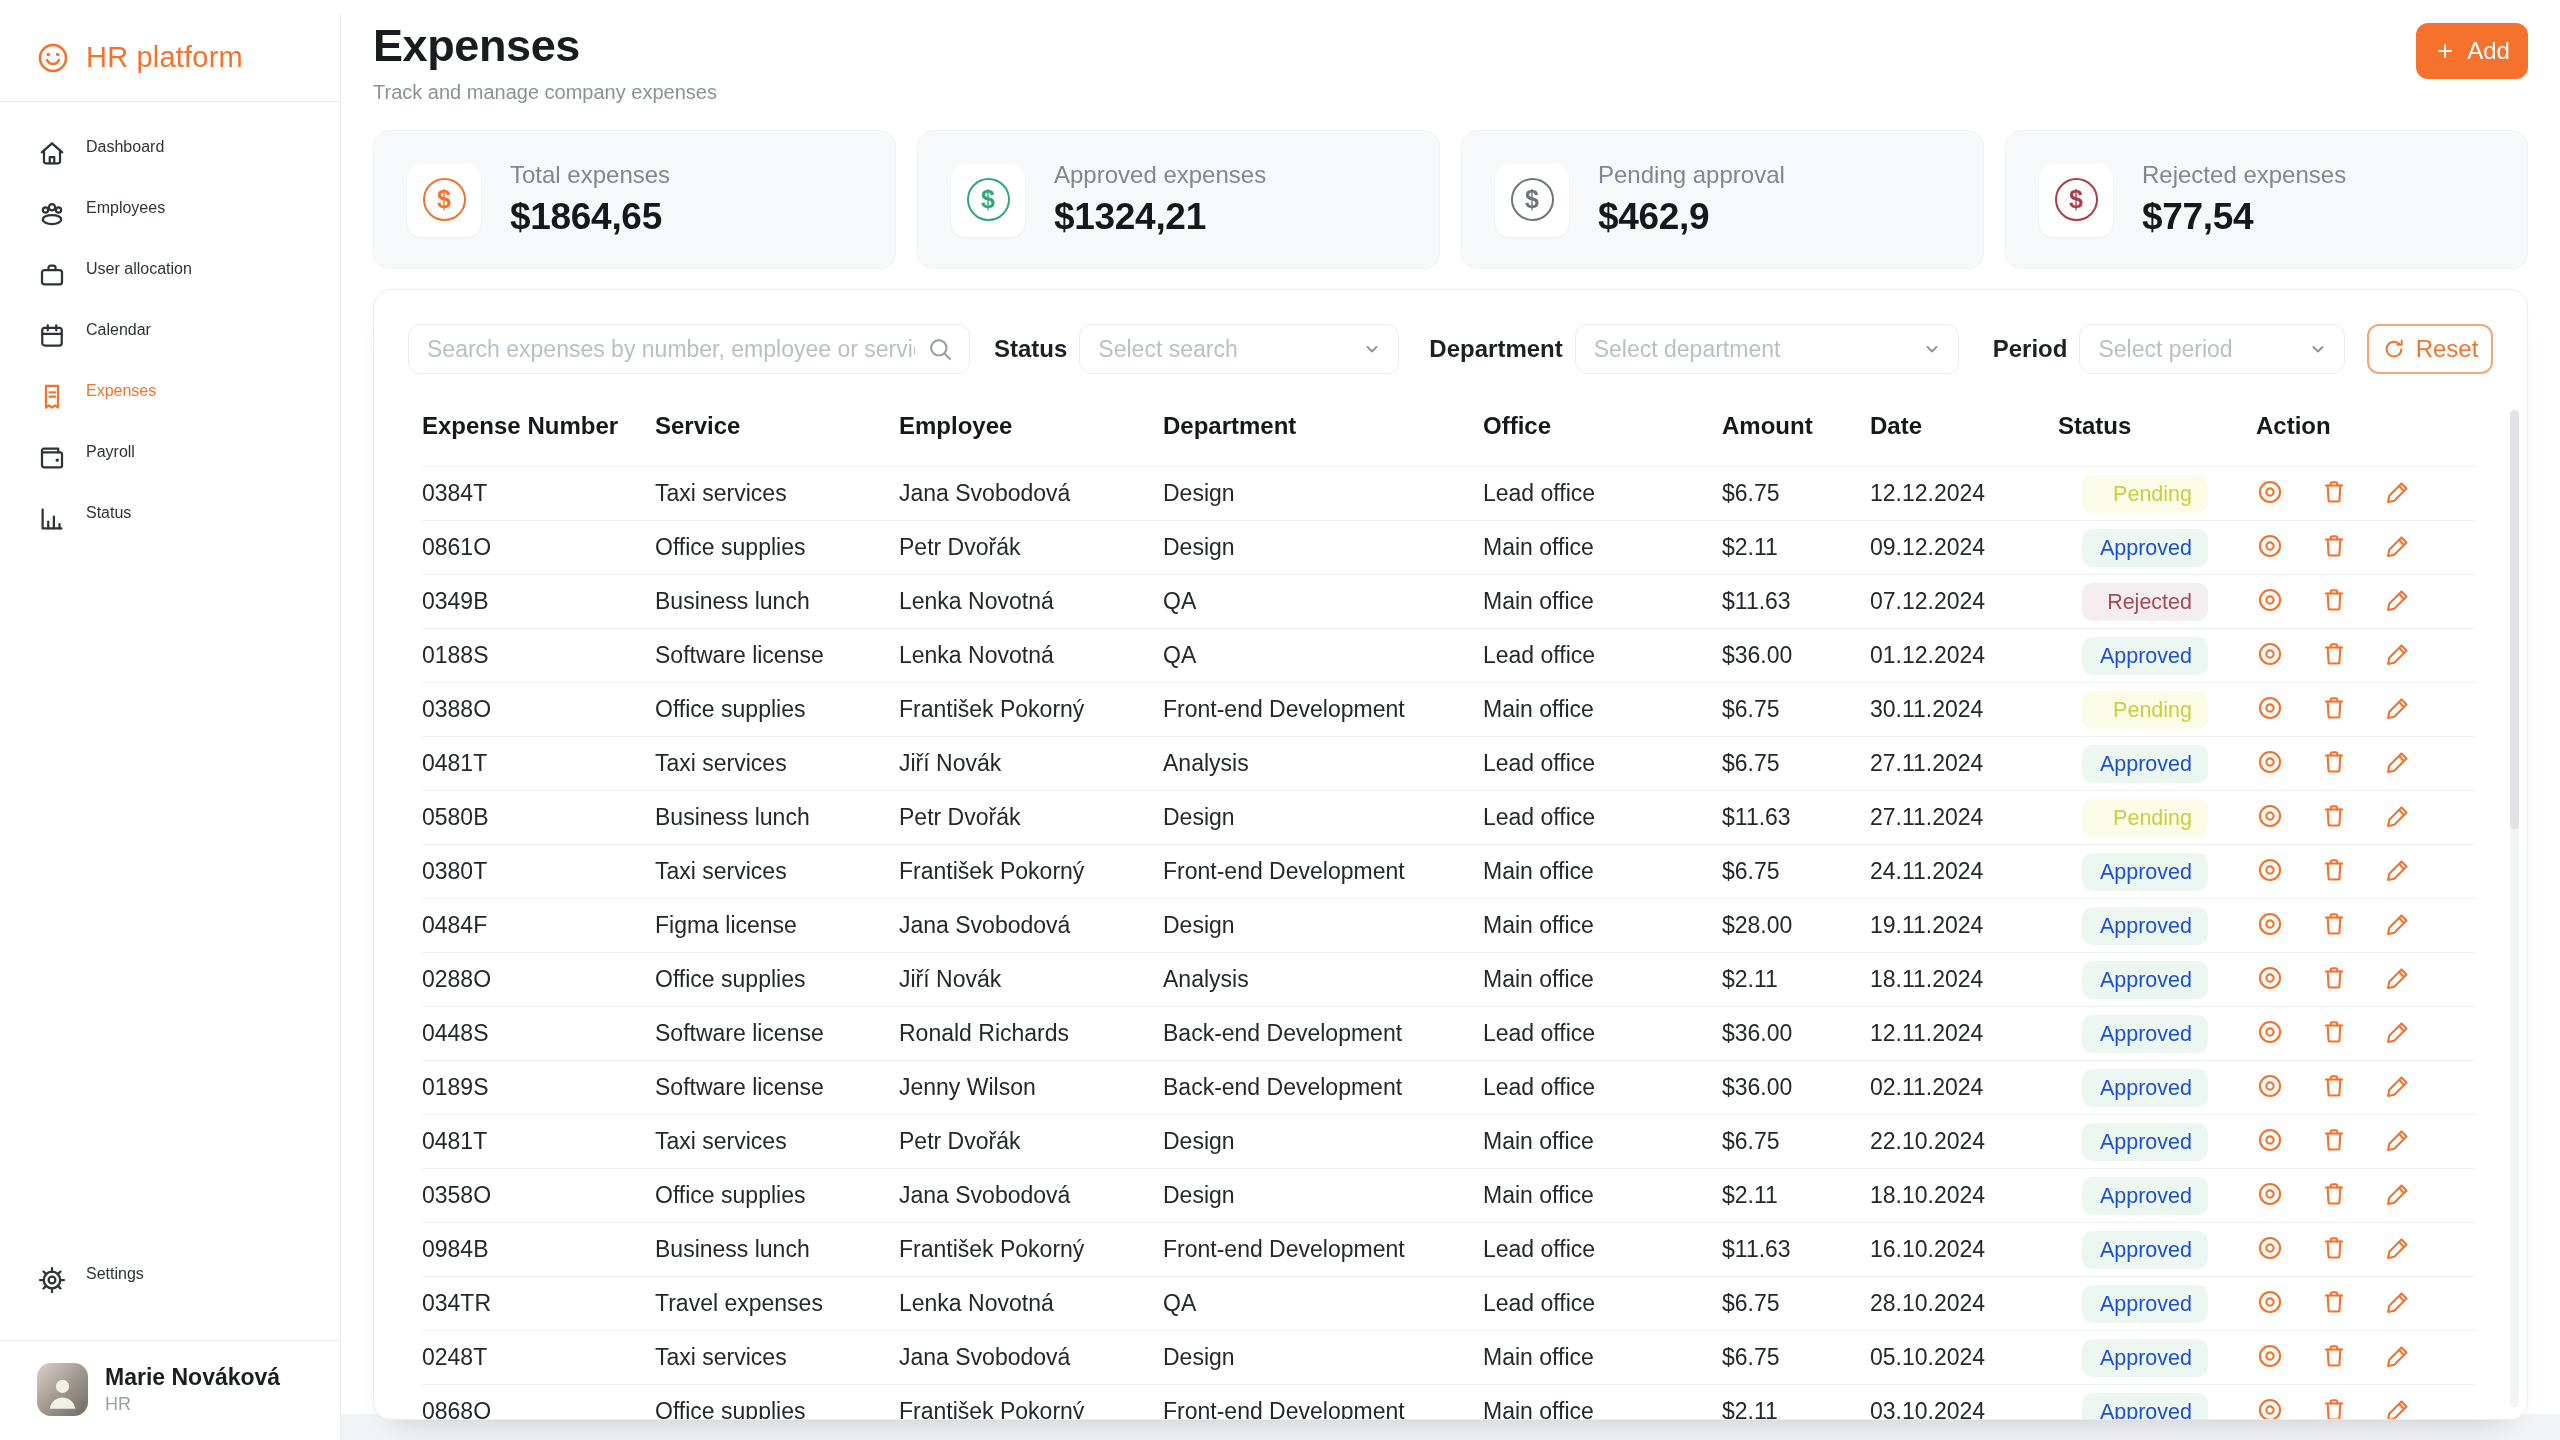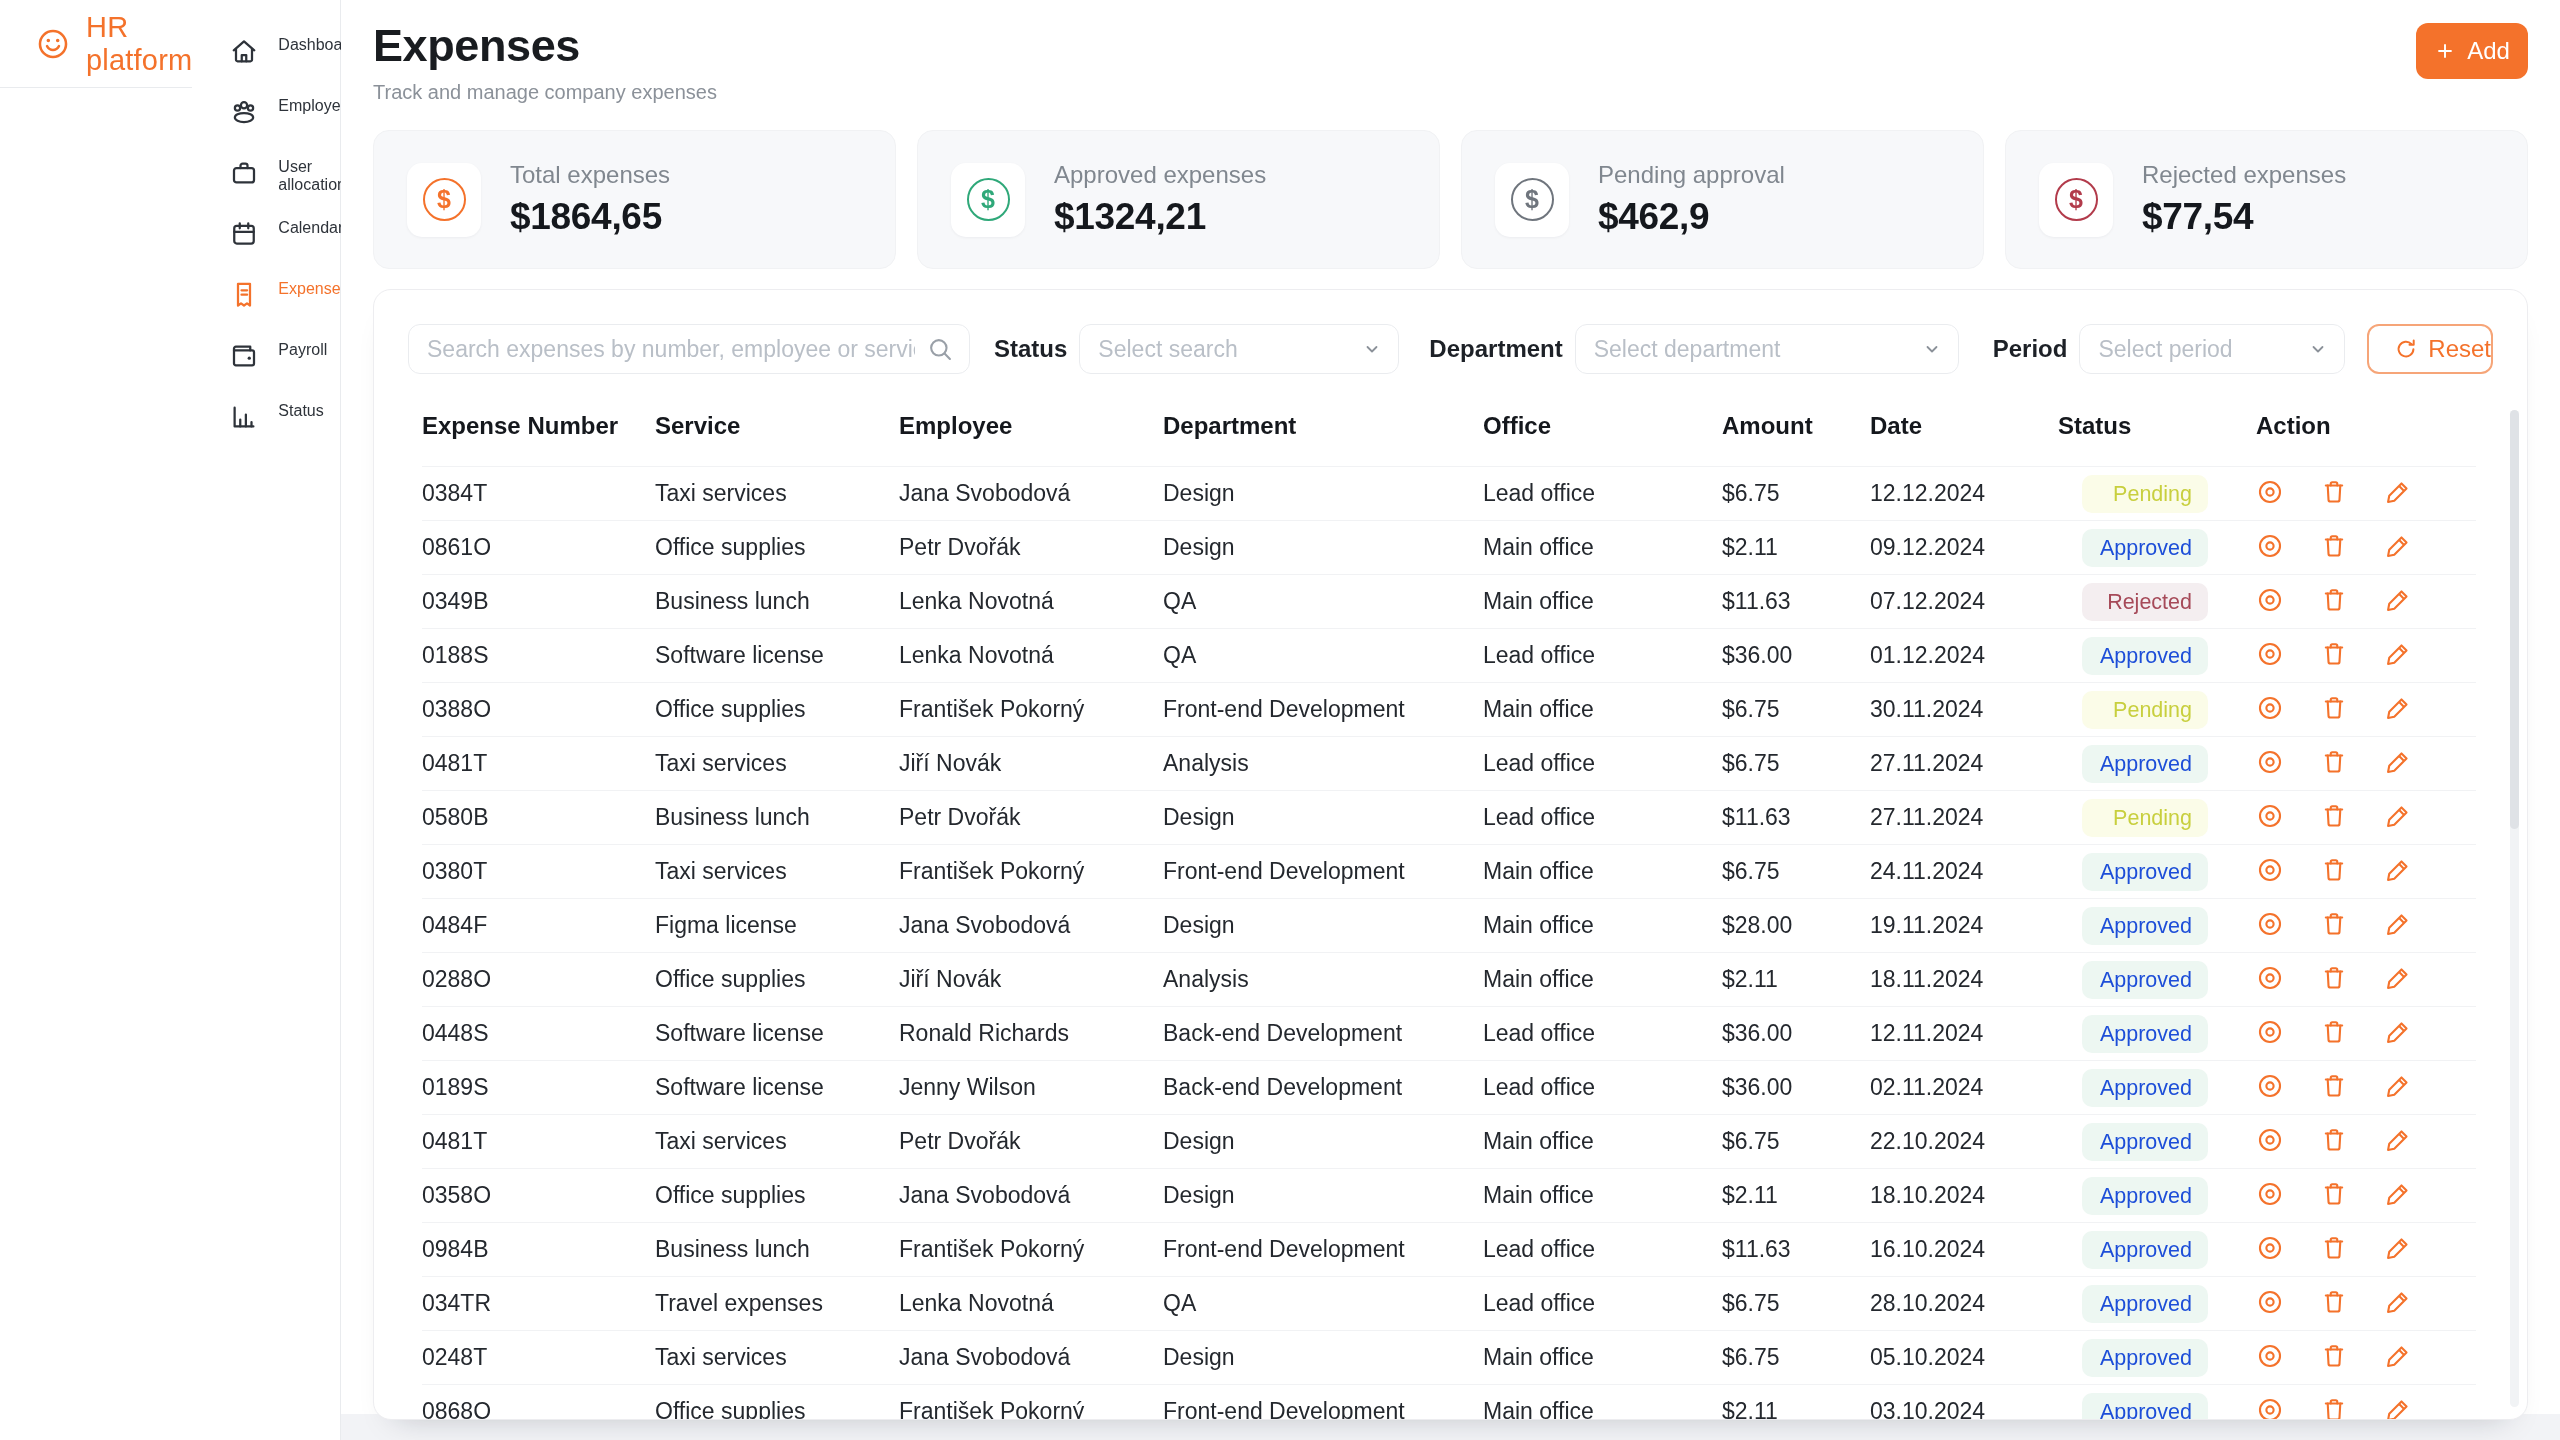--- a/index.html
+++ b/index.html
@@ -1,21 +1,21 @@
 <!DOCTYPE html>
 <html><head>
 <meta charset="utf-8">
 <style>
   * { box-sizing: border-box; margin: 0; padding: 0; }
   html,body { width:2560px; height:1440px; overflow:hidden; }
   body { font-family:"Liberation Sans", sans-serif; background:#ffffff; color:#1c2026; }
   .app { display:flex; width:2560px; height:1440px; }
 
   
-  .sidebar { width:341px; min-width:341px; background:#fff; border-right:1px solid #e9ebee; display:flex; flex-direction:row; }
+  .sidebar { width:341px; min-width:341px; background:#fff; border-right:1px solid #e9ebee; display:flex; flex-direction:column;margin-top:14px; }
   .brand { height:88px; display:flex; align-items:center; padding-left:36px; gap:16px; border-bottom:1px solid #e9ebee; color:#f4722b; }
   .brand .icon svg { width:34px; height:34px; }
   .brand-name { font-size:29px; font-weight:500; letter-spacing:.2px; }
   .nav { flex:1; padding:36px 0 0 37px; }
   .nav-item { display:flex; gap:19px; height:61px; font-size:16px; color:#2e333a; cursor:pointer; }
   .nav-item.active { color:#f4722b; }
   .icon svg { width:30px; height:30px; display:block; }
   .icon svg { fill:none; stroke:currentColor; stroke-width:1.8; stroke-linecap:round; stroke-linejoin:round; }
   .sidebar-bottom { padding:0 0 0 37px; }
   .sb-divider { height:1px; background:#e9ebee; margin-left:-37px; margin-top:14px; }
@@ -52,21 +52,21 @@
   .search-box input::placeholder { color:#b9bfc7; }
   .search-box .icon { position:absolute; right:16px; top:11px; color:#9aa0a8; }
   .search-box .icon svg { width:28px; height:28px; }
   .f-label { font-size:24px; font-weight:600; color:#1d2127; white-space:nowrap; }
   .ml24{margin-left:24px} .ml30{margin-left:30px} .ml34{margin-left:34px} .ml12{margin-left:12px}
   .select { height:50px; border:1px solid #eaecef; border-radius:12px; display:flex; align-items:center; justify-content:space-between; padding:0 14px 0 18px; cursor:pointer; background:#fff; }
   .select .ph { font-size:23px; color:#b9bfc7; }
   .select .icon { color:#8b9199; } .select .icon svg { width:24px; height:24px; }
   .w320{width:320px} .w384{width:384px} .w266{width:266px}
   .reset-btn { margin-left:auto; width:126px; height:50px; background:#fff; border:2px solid #f6a578; border-radius:12px; color:#f4722b;
-               font-size:24px; font-family:inherit; display:flex; align-items:center; justify-content:flex-end; gap:10px; cursor:pointer; }
+               font-size:24px; font-family:inherit; display:flex; align-items:center; justify-content:center; gap:10px; cursor:pointer; }
   .reset-btn svg { width:24px; height:24px; fill:none; stroke:#f4722b; stroke-width:2; stroke-linecap:round; stroke-linejoin:round; }
 
   
   table { width:2054px; margin:30px 48px 0; border-collapse:collapse; table-layout:fixed; }
   col.c1{width:233px} col.c2{width:244px} col.c3{width:264px} col.c4{width:320px} col.c5{width:239px}
   col.c6{width:148px} col.c7{width:188px} col.c8{width:170px} col.c9{width:248px}
   thead th { text-align:left; font-size:24px; font-weight:600; color:#15181d; padding:8px 0 26px 0; }
   thead th.action-h { padding-left:28px; }
   tbody td { height:54px; border-top:1px solid #f1f2f4; font-size:23px; color:#24282e; vertical-align:middle; }
   .badge { display:inline-block; min-width:126px; margin-left:24px; padding:0 16px; height:38px; line-height:38px; text-align:right; border-radius:10px; font-size:21.5px; }

